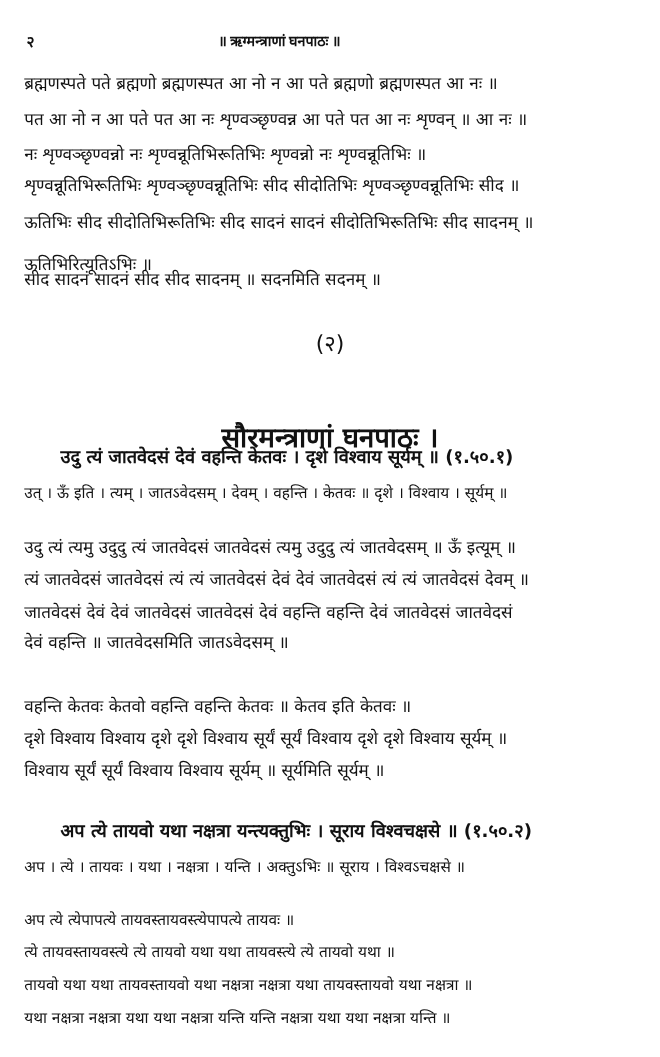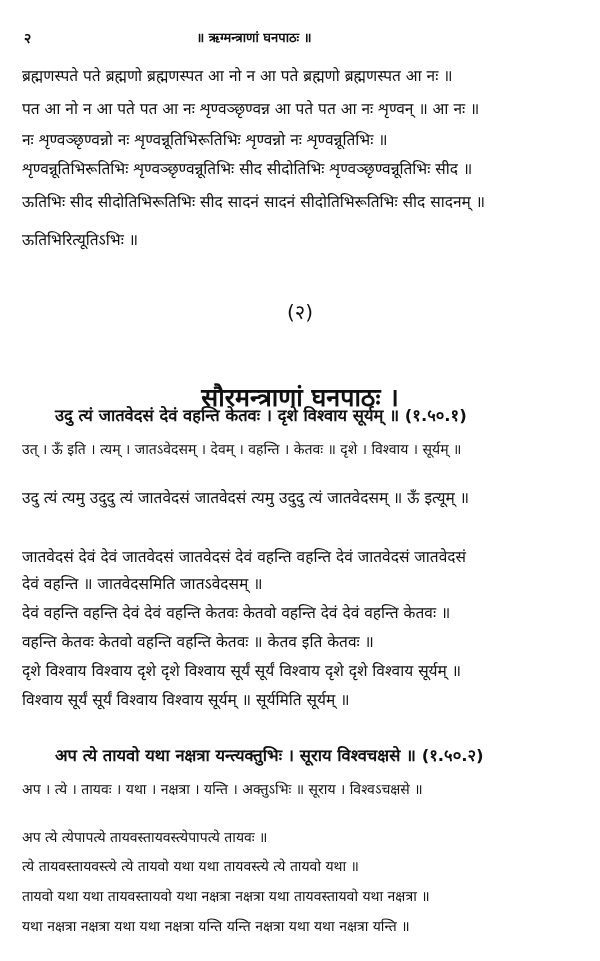--- a/index.html
+++ b/index.html
@@ -3,21 +3,21 @@
 <meta charset="utf-8">
 <style>
   html, body { margin: 0; padding: 0; background: #ffffff; }
   body {
     width: 600px; height: 961px; overflow: hidden; position: relative;
     font-family: "DejaVu Sans", sans-serif; color: #111111;
   }
   .page { position: absolute; left: 0; top: 0; width: 600px; height: 961px; }
   .header { position: absolute; top: 28px; left: 0; width: 600px; height: 20px; }
   .page-num { position: absolute; left: 24px; top: 0; font-size: 14px; font-weight: bold; }
-  .running-title { position: absolute; left: 0; width: 508px; text-align: center; top: 0; font-size: 13px; font-weight: bold; }
+  .running-title { position: absolute; left: 0; width: 508px; text-align: center; top: 0; font-size: 13px; font-weight: bold; font-family: Liberation Serif, serif; }
   .line {
     position: absolute; left: 22px; white-space: nowrap;
     font-size: 15.5px; line-height: 20px; letter-spacing: 0px;
   }
   .line.bold { font-weight: bold; font-size: 16.5px; margin-left: 33px; }
   .line.small { font-size: 14px; }
   .centered { position: absolute; left: 0; width: 600px; text-align: center; white-space: nowrap; }
   .section-num { font-size: 20px; }
   .section-title { font-size: 25px; font-weight: bold; margin-top: 39px; }
 </style>
@@ -30,31 +30,32 @@
     <span class="page-num">२</span>
     <span class="running-title">॥ ऋग्मन्त्राणां घनपाठः ॥</span>
   </div>
 
   <div class="line" style="top:66px">ब्रह्मणस्पते पते ब्रह्मणो ब्रह्मणस्पत आ नो न आ पते ब्रह्मणो ब्रह्मणस्पत आ नः ॥</div>
   <div class="line" style="top:99px">पत आ नो न आ पते पत आ नः शृण्वञ्छृण्वन्न आ पते पत आ नः शृण्वन् ॥ आ नः ॥</div>
   <div class="line" style="top:130px">नः शृण्वञ्छृण्वन्नो नः शृण्वन्नूतिभिरूतिभिः शृण्वन्नो नः शृण्वन्नूतिभिः ॥</div>
   <div class="line" style="top:159px">शृण्वन्नूतिभिरूतिभिः शृण्वञ्छृण्वन्नूतिभिः सीद सीदोतिभिः शृण्वञ्छृण्वन्नूतिभिः सीद ॥</div>
   <div class="line" style="top:192px">ऊतिभिः सीद सीदोतिभिरूतिभिः सीद सादनं सादनं सीदोतिभिरूतिभिः सीद सादनम् ॥</div>
   <div class="line" style="top:230px">ऊतिभिरित्यूतिऽभिः ॥</div>
+  <div class="line" style="top:244px">सीद सादनं सादनं सीद सीद सादनम् ॥ सदनमिति सदनम् ॥</div>
 
   <div class="centered section-num" style="top:298px">(२)</div>
   <div class="centered section-title" style="top:340px">सौरमन्त्राणां घनपाठः ।</div>
 
   <div class="line bold" style="top:406px">उदु त्यं जातवेदसं देवं वहन्ति केतवः । दृशे विश्वाय सूर्यम् ॥ (१.५०.१)</div>
   <div class="line small" style="top:439px">उत् । ऊँ इति । त्यम् । जातऽवेदसम् । देवम् । वहन्ति । केतवः ॥ दृशे । विश्वाय । सूर्यम् ॥</div>
 
   <div class="line" style="top:488px">उदु त्यं त्यमु उदुदु त्यं जातवेदसं जातवेदसं त्यमु उदुदु त्यं जातवेदसम् ॥ ऊँ इत्यूम् ॥</div>
+  <div class="line" style="top:517px">त्यं जातवेदसं जातवेदसं त्यं त्यं जातवेदसं देवं देवं जातवेदसं त्यं त्यं जातवेदसं देवम् ॥</div>
   <div class="line" style="top:547px">जातवेदसं देवं देवं जातवेदसं जातवेदसं देवं वहन्ति वहन्ति देवं जातवेदसं जातवेदसं</div>
   <div class="line" style="top:574px">देवं वहन्ति ॥ जातवेदसमिति जातऽवेदसम् ॥</div>
-  <div class="line" style="top:603px">देवं वहन्ति वहन्ति देवं देवं वहन्ति केतवः केतवो वहन्ति देवं देवं वहन्ति केतवः ॥</div>
   <div class="line" style="top:632px">वहन्ति केतवः केतवो वहन्ति वहन्ति केतवः ॥ केतव इति केतवः ॥</div>
   <div class="line" style="top:661px">दृशे विश्वाय विश्वाय दृशे दृशे विश्वाय सूर्यं सूर्यं विश्वाय दृशे दृशे विश्वाय सूर्यम् ॥</div>
   <div class="line" style="top:690px">विश्वाय सूर्यं सूर्यं विश्वाय विश्वाय सूर्यम् ॥ सूर्यमिति सूर्यम् ॥</div>
 
   <div class="line bold" style="top:746px">अप त्ये तायवो यथा नक्षत्रा यन्त्यक्तुभिः । सूराय विश्वचक्षसे ॥ (१.५०.२)</div>
   <div class="line small" style="top:779px">अप । त्ये । तायवः । यथा । नक्षत्रा । यन्ति । अक्तुऽभिः ॥ सूराय । विश्वऽचक्षसे ॥</div>
 
   <div class="line small" style="top:827px">अप त्ये त्येपापत्ये तायवस्तायवस्त्येपापत्ये तायवः ॥</div>
   <div class="line small" style="top:856px">त्ये तायवस्तायवस्त्ये त्ये तायवो यथा यथा तायवस्त्ये त्ये तायवो यथा ॥</div>
   <div class="line small" style="top:886px">तायवो यथा यथा तायवस्तायवो यथा नक्षत्रा नक्षत्रा यथा तायवस्तायवो यथा नक्षत्रा ॥</div>

